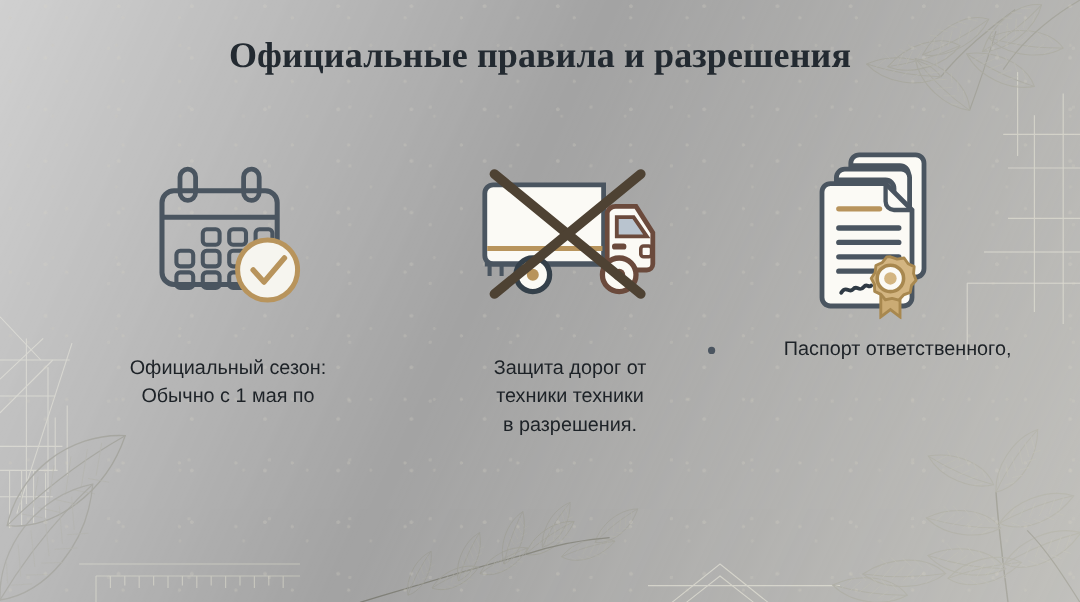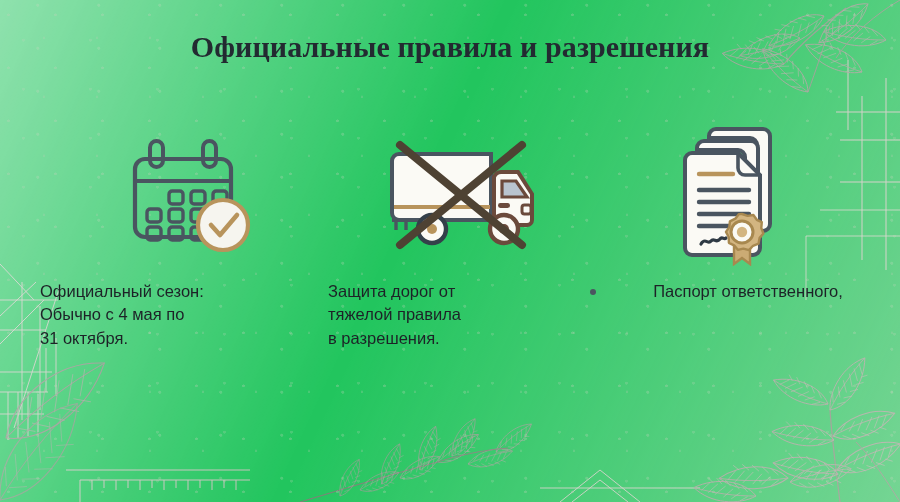--- a/index.html
+++ b/index.html
@@ -6,21 +6,21 @@
   html, body {
     margin: 0;
     padding: 0;
     background: #ffffff;
   }
   #slide {
     position: relative;
     width: 900px;
     height: 502px;
     overflow: hidden;
-    background-color: #22c55e;
+    background-color: #a3a3a3;
     font-family: "Liberation Sans", sans-serif;
   }
   
   #paper-texture {
     position: absolute;
     inset: 0;
     pointer-events: none;
     background-image:
       radial-gradient(circle at 18% 28%, rgba(214,210,196,.30) 0 1.1px, transparent 1.6px),
       radial-gradient(circle at 62% 12%, rgba(222,218,204,.26) 0 1.3px, transparent 1.8px),
@@ -61,27 +61,28 @@
     position: absolute;
     top: 0;
   }
   .col-icon {
     height: 140px;
     display: flex;
     align-items: center;
     justify-content: center;
   }
   .col-text {
-    margin-top: 14px;
+    margin-top: 30px;
     font-size: 16.5px;
     line-height: 1.42;
     color: #1d2227;
+    text-align: center;
   }
   #col-1 { left: 40px;  width: 300px; }
-  #col-2 { left: 328px; width: 270px; }
+  #col-2 { left: 340px; width: 270px; }
   #col-3 { left: 588px; width: 300px; }
 
   #col-3 .col-icon { justify-content: center; }
 
   
   ul.bullets {
     list-style: none;
     margin: 14px 0 0 0;
     padding: 0;
     text-align: center;
@@ -303,22 +304,21 @@
             <rect x="67" y="90" width="14" height="13" rx="3.2"></rect>
           </g>
 
           <circle cx="99" cy="88" r="26" fill="#f6f5ef"></circle>
           <circle cx="99" cy="88" r="25" fill="none" stroke="#b8945c" stroke-width="4.2"></circle>
           <path d="M87,88 L96,98 L113,78" fill="none" stroke="#b8945c" stroke-width="4.6" stroke-linecap="round" stroke-linejoin="round"></path>
         </svg>
       </div>
       <div class="col-text">
         <div>Официальный сезон:</div>
-        <div>Обычно с 4 мая по</div>
-        <div>31 октября.</div>
+        <div>Обычно с 1 мая по</div>
       </div>
     </div>
 
     <div class="col" id="col-2">
       <div class="col-icon">
         <svg width="162" height="118" viewBox="0 0 162 118">
 
           <path d="M10,24 a7,7 0 0 1 7,-7 h92 v66 h-92 a7,7 0 0 1 -7,-7 z" fill="#fbfaf5" stroke="#4a5560" stroke-width="4"></path>
           <path d="M12,70 H108" stroke="#b8945c" stroke-width="4.2" fill="none"></path>
 
@@ -334,21 +334,21 @@
           <circle cx="50" cy="92" r="5" fill="#b8945c"></circle>
           <circle cx="122" cy="92" r="14" fill="#fbfaf5" stroke="#6b4a3c" stroke-width="4.4"></circle>
           <circle cx="122" cy="92" r="5" fill="#6b4a3c"></circle>
 
           <path d="M18,8 L140,108" stroke="#4e4233" stroke-width="8" stroke-linecap="round" fill="none"></path>
           <path d="M140,8 L18,108" stroke="#4e4233" stroke-width="8" stroke-linecap="round" fill="none"></path>
         </svg>
       </div>
       <div class="col-text">
         <div>Защита дорог от</div>
-        <div>тяжелой правила</div>
+        <div>техники техники</div>
         <div>в разрешения.</div>
       </div>
     </div>
 
     <div class="col" id="col-3">
       <div class="col-icon">
         <svg width="126" height="140" viewBox="0 0 126 140">
 
           <path d="M34,10 a7,7 0 0 1 7,-7 h47 a7,7 0 0 1 7,7 v88 a7,7 0 0 1 -7,7 h-6 v-86 a7,7 0 0 0 -7,-7 h-41 z" fill="#fbfaf5" stroke="#4a5560" stroke-width="4"></path>
 

